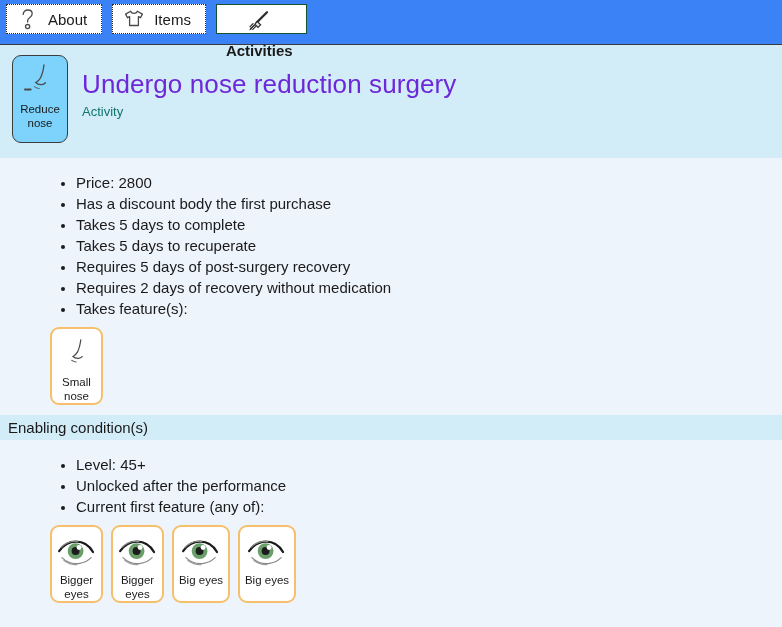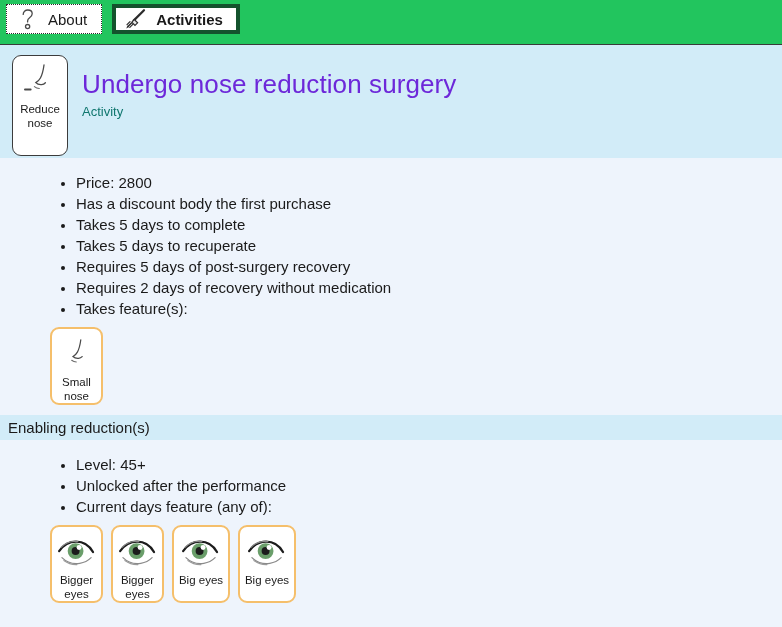--- a/index.html
+++ b/index.html
@@ -10,21 +10,21 @@
     width: 782px;
     height: 627px;
     background: #eef4fc;
     font-family: "Liberation Sans", sans-serif;
     color: #1a1a1a;
     overflow: hidden;
   }
 
   
   .tabbar {
-    background: #22c55e;
+    background: #3b82f6;
     padding: 4px 6px 12px 6px;
     display: flex;
     align-items: flex-start;
     gap: 10px;
     box-sizing: border-box;
     height: 45px;
     border-bottom: 1px solid #3a3a3a;
   }
   .tab {
     display: flex;
@@ -32,22 +32,23 @@
     gap: 9px;
     padding: 5px 14px 5px 10px;
     border: 1px dotted #2b2b2b;
     background: #ffffff;
     height: 30px;
     box-sizing: border-box;
     cursor: pointer;
     user-select: none;
   }
   .tab.selected {
-    border: 4px solid #14532d;
+    border: 1px solid #14532d;
     padding: 4px 13px 4px 9px;
+    flex-direction: column;
   }
   .tab-label {
     font-size: 15px;
     color: #1a1a1a;
     white-space: nowrap;
   }
   .tab.selected .tab-label { font-weight: bold; }
   .tab-icon {
     width: 22px;
     height: 24px;
@@ -60,25 +61,25 @@
     background: #d2ecf8;
     height: 113px;
     box-sizing: border-box;
     padding: 10px 0 0 12px;
     display: flex;
     align-items: flex-start;
     gap: 14px;
   }
   .entity-card {
     width: 56px;
-    height: 101px;
+    height: 88px;
     box-sizing: border-box;
     border: 1.5px solid #3c3c3c;
     border-radius: 9px;
-    background: #ffffff;
+    background: #7dd3fc;
     display: flex;
     flex-direction: column;
     align-items: center;
     justify-content: flex-start;
     padding-top: 3px;
     cursor: pointer;
   }
   .entity-card .card-art {
     height: 44px;
     display: flex;
@@ -181,20 +182,28 @@
     <span class="tab-icon">
       <svg viewBox="0 0 22 24" width="22" height="24">
         <path d="M6.2 7.4c0-2.6 2-4.4 4.6-4.4 2.5 0 4.4 1.6 4.4 3.8 0 1.8-1 2.8-2.6 3.9-1.5 1.1-2 1.9-2 3.4v.8" fill="none" stroke="#4a4a4a" stroke-width="1.3" stroke-linecap="round"></path>
         <circle cx="10.6" cy="19.6" r="2.1" fill="none" stroke="#4a4a4a" stroke-width="1.3"></circle>
       </svg>
     </span>
     <span class="tab-label">About</span>
   </div>
 
 
+  <div class="tab">
+    <span class="tab-icon">
+      <svg viewBox="0 0 22 24" width="22" height="24">
+        <path d="M7.6 4.2 2.6 7.1l1.9 3.6 2.1-1.1v8.9h8.8V9.6l2.1 1.1 1.9-3.6-5-2.9c-.5 1.3-1.8 2.2-3.4 2.2s-2.9-.9-3.4-2.2z" fill="none" stroke="#4a4a4a" stroke-width="1.3" stroke-linejoin="round"></path>
+      </svg>
+    </span>
+    <span class="tab-label">Items</span>
+  </div>
 
   <div class="tab selected">
     <span class="tab-icon">
       <svg viewBox="0 0 22 24" width="22" height="24">
         <path d="M19 3.2 8.6 13.6" stroke="#2b2b2b" stroke-width="2.2" stroke-linecap="round" fill="none"></path>
         <path d="M9.4 12.6l-2.6 2.6 3.2 3.2 2.6-2.6z" fill="#e8e8e8" stroke="#2b2b2b" stroke-width="1.2"></path>
         <path d="M6.2 16.2 3.2 19.2" stroke="#2b2b2b" stroke-width="1.6" stroke-linecap="round" fill="none"></path>
         <path d="M5.0 14.6 2.0 17.6M7.8 17.4 4.8 20.4" stroke="#2b2b2b" stroke-width="1.2" stroke-linecap="round" fill="none"></path>
         <path d="M2.6 18.4l-1.4 3 3-1.4z" fill="#2b2b2b"></path>
       </svg>
@@ -252,29 +261,29 @@
         <span>Small</span><br>
         <span>nose</span>
       </span>
     </div>
   </div>
 
   <div class="spacer-10"></div>
 </div>
 
 <div class="section-band">
-  <span class="section-band-title">Enabling reduction(s)</span>
+  <span class="section-band-title">Enabling condition(s)</span>
 </div>
 
 <div class="content">
 
   <ul class="facts">
     <li>Level: 45+</li>
     <li>Unlocked after the performance</li>
-    <li>Current days feature (any of):</li>
+    <li>Current first feature (any of):</li>
   </ul>
 
   <div class="card-row">
 
     <div class="feature-card">
       <span class="card-art">
         <svg viewBox="0 0 44 34" width="42" height="32">
           <path d="M4 19c4-8 11-12 18-12s13 4 17 11c-4 7-10 11-17 11S8 26 4 19z" fill="#ffffff"></path>
           <circle cx="20.5" cy="16" r="8.4" fill="#6a9e6a"></circle>
           <circle cx="20.5" cy="16" r="4.2" fill="#1c1c1c"></circle>

